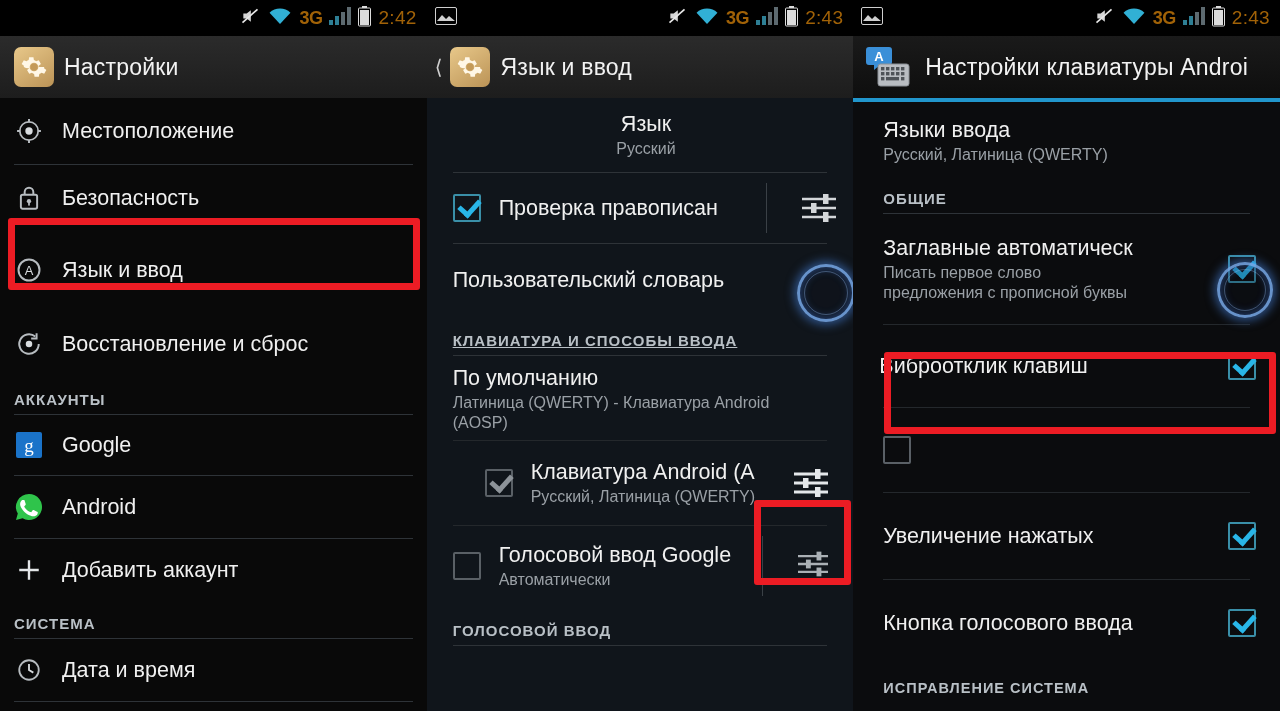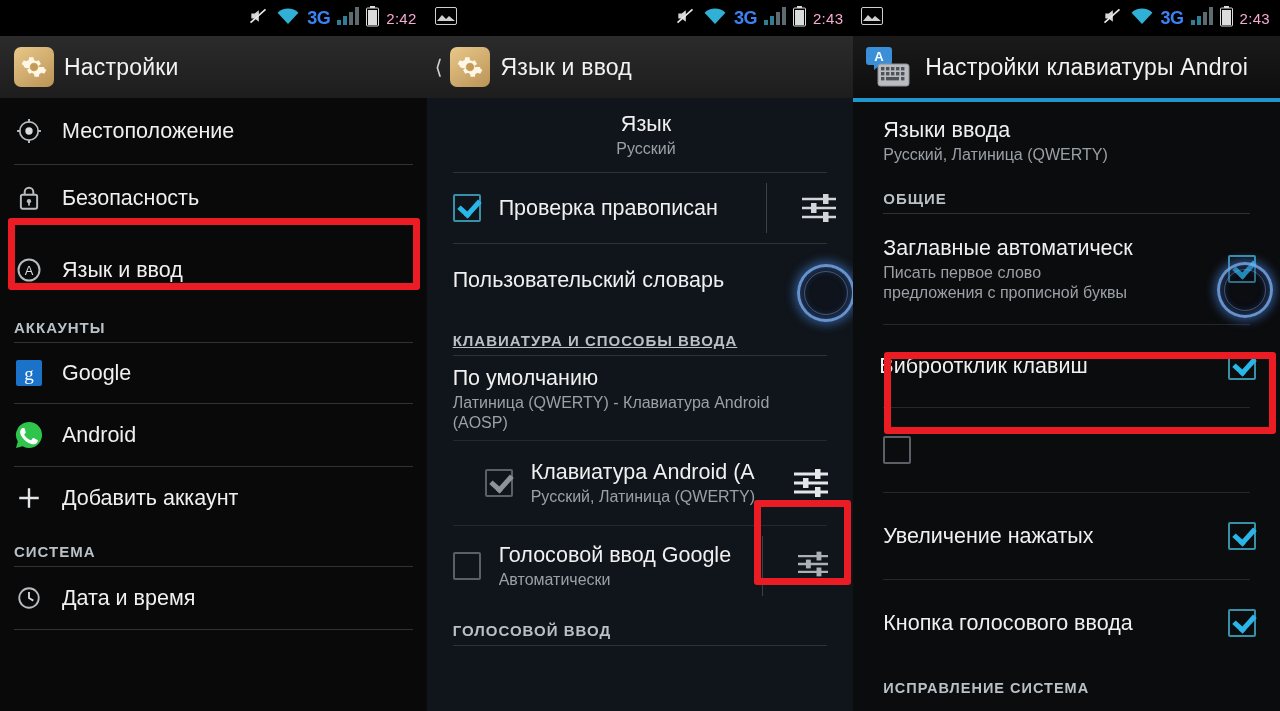--- a/index.html
+++ b/index.html
@@ -16,22 +16,22 @@
   .panel.p2 { background: #10151b; }
   .panel.p3 { background: #0b0c0e; }
 
   
   .statusbar {
     height: 36px; background: #000; display: flex; align-items: center;
     padding: 0 10px 0 8px; position: relative;
   }
   .sb-left { display: flex; align-items: center; gap: 6px; flex: 1; }
   .sb-right { display: flex; align-items: center; gap: 7px; }
-  .sb-time { color: #f9a8d4; font-size: 15px; letter-spacing: 0.3px; }
-  .icon-3g { color: #3b82f6; font-size: 18px; font-weight: 600; letter-spacing: -0.5px; }
+  .sb-time { color: #a16207; font-size: 19px; letter-spacing: 0.3px; }
+  .icon-3g { color: #a16207; font-size: 18px; font-weight: 600; letter-spacing: -0.5px; }
 
   
   .appbar {
     height: 62px; display: flex; align-items: center; gap: 10px;
     padding-left: 14px; position: relative;
     background: linear-gradient(#2b2b2b, #1d1d1d);
   }
   .panel.p3 .appbar { background: linear-gradient(#1a1a1a, #0e0e0e); }
   .appbar-title {
     color: #f2f2f2; font-size: 23px; white-space: nowrap; letter-spacing: 0.2px;
@@ -181,20 +181,30 @@
       <div class="row" style="min-height:70px; margin-top:4px;">
         <span class="ico">
           <svg width="28" height="28" viewBox="0 0 24 24">
               <circle cx="12" cy="12" r="9" fill="none" stroke="#b7bcc0" stroke-width="1.7"></circle>
               <text x="12" y="16.5" font-size="11" fill="#d8dcdf" text-anchor="middle" font-family="Liberation Sans, sans-serif">A</text>
             </svg>
         </span>
         <span class="lbl">Язык и ввод</span>
       </div>
 
+      <div class="row" style="min-height:66px; margin-top:6px;">
+        <span class="ico">
+          <svg width="26" height="26" viewBox="0 0 24 24">
+              <path d="M21 12a9 9 0 11-3.2-6.9" fill="none" stroke="#b7bcc0" stroke-width="1.8"></path>
+              <path d="M19 2v5h-5" fill="none" stroke="#b7bcc0" stroke-width="1.8"></path>
+              <circle cx="12" cy="12" r="3" fill="#d8dcdf"></circle>
+            </svg>
+        </span>
+        <span class="lbl">Восстановление и сброс</span>
+      </div>
 
       <div class="hdr">АККАУНТЫ</div>
       <div class="sep"></div>
 
       <div class="row" style="min-height:60px;">
         <span class="ico">
           <svg width="26" height="26" viewBox="0 0 26 26">
               <rect width="26" height="26" rx="2" fill="#1a73c9"></rect>
               <text x="13" y="20" font-size="19" fill="#fff" text-anchor="middle" font-family="Liberation Serif, serif">g</text>
             </svg>

